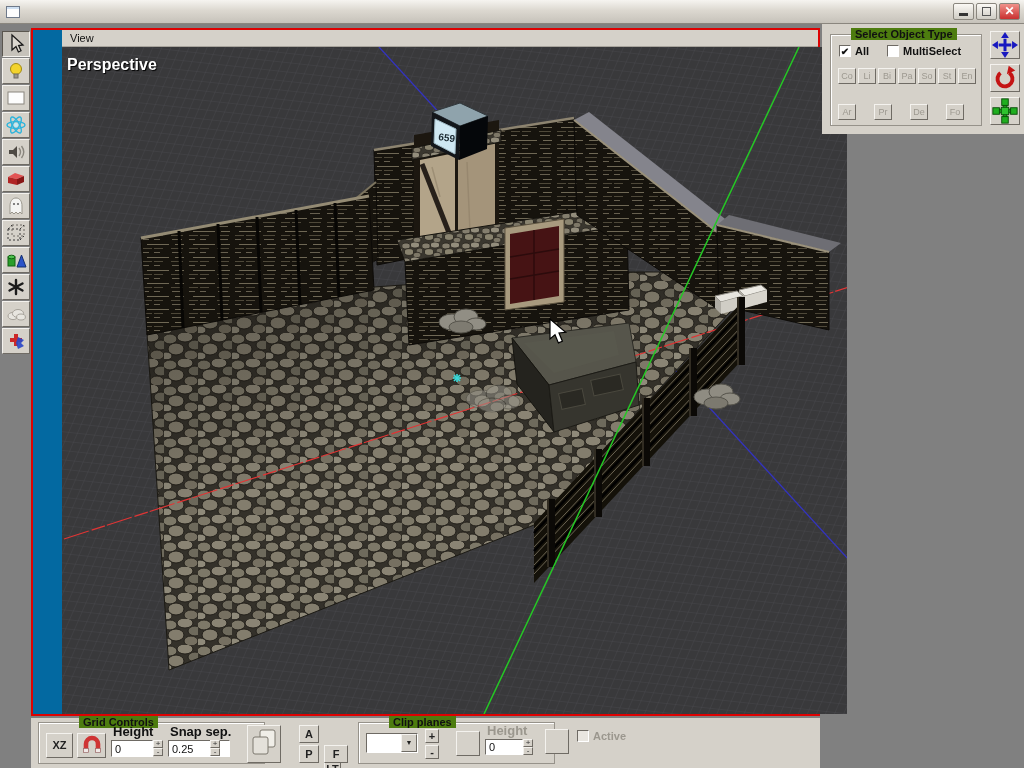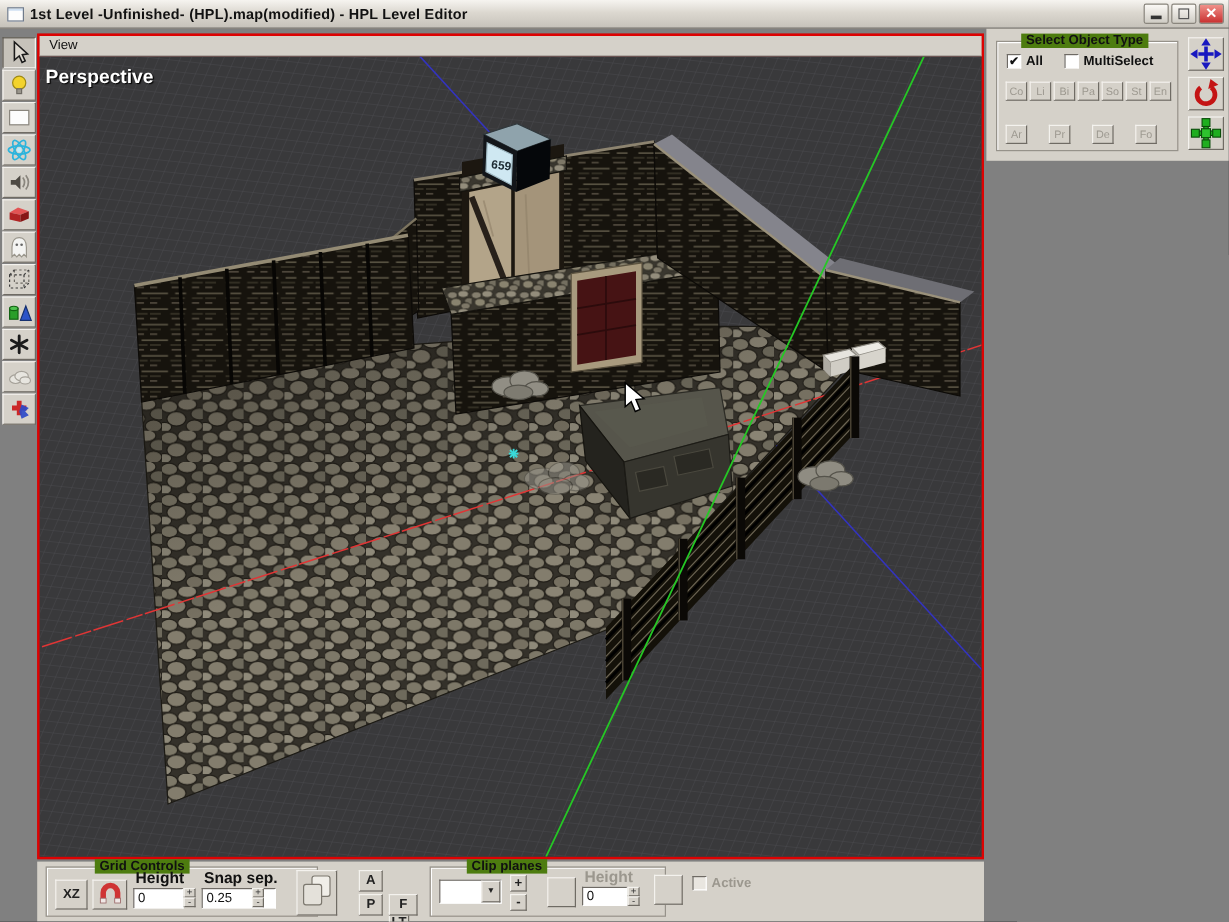--- a/index.html
+++ b/index.html
@@ -24,21 +24,21 @@
 
   
   .tool-col { position:absolute; left:2px; top:31px; width:28px; }
   .tool-btn { width:28px; height:26px; margin-bottom:1px; background:#d5d1c9;
     border:1px solid; border-color:#f4f2ee #6f6b64 #6f6b64 #f4f2ee;
     display:flex; align-items:center; justify-content:center; }
   .tool-btn.selected { background:#c6c2ba; border-color:#5a564f #f4f2ee #f4f2ee #5a564f; }
 
   
   .viewport { position:absolute; left:31px; top:28px; width:789px; height:688px;
-    border:2px solid #dd0202; background:#b91c1c; }
+    border:2px solid #dd0202; background:#0369a1;padding-left:29px; }
   .view-menubar { height:17px; background:#d5d1c9; border-bottom:1px solid #a8a49c;
     font-size:11px; color:#111; padding-left:8px; line-height:16px; }
   .canvas3d { position:relative; width:785px; height:667px; background:#39393b; overflow:hidden; }
   .persp-label { position:absolute; left:5px; top:9px; color:#fff; font-size:16px; font-weight:bold;
     text-shadow:1px 1px 1px #000; z-index:5; }
 
   
   .right-panel { position:absolute; left:822px; top:24px; width:202px; height:110px; background:#d5d1c9; }
   .fieldset-c { position:absolute; border:1px solid #96928a; box-shadow:inset 1px 1px 0 #fff; }
   .legend-c { position:absolute; top:-7px; background:#4d7c0f; padding:0 4px; font-size:11px;
@@ -70,21 +70,20 @@
   .ddown { position:absolute; background:#fff; border:1px solid; border-color:#6e6a64 #fff #fff #6e6a64; }
   .ddown .arrowbtn { position:absolute; right:0; top:0; width:16px; height:100%;
     background:#d5d1c9; border:1px solid; border-color:#f4f2ee #6f6b64 #6f6b64 #f4f2ee;
     font-size:7px; color:#222; text-align:center; line-height:16px; }
 </style>
 </head>
 <body>
 
 <div class="titlebar">
   <div class="win-icon"></div>
-  <div class="win-title">1st Level -Unfinished- (HPL).map(modified) - HPL Level Editor</div>
   <div class="win-btns">
     <div class="win-btn">
         <div class="glyph-min"></div>
       </div>
     <div class="win-btn">
         <div class="glyph-max"></div>
       </div>
     <div class="win-btn close">
         <div class="glyph-close">✕</div>
       </div>

